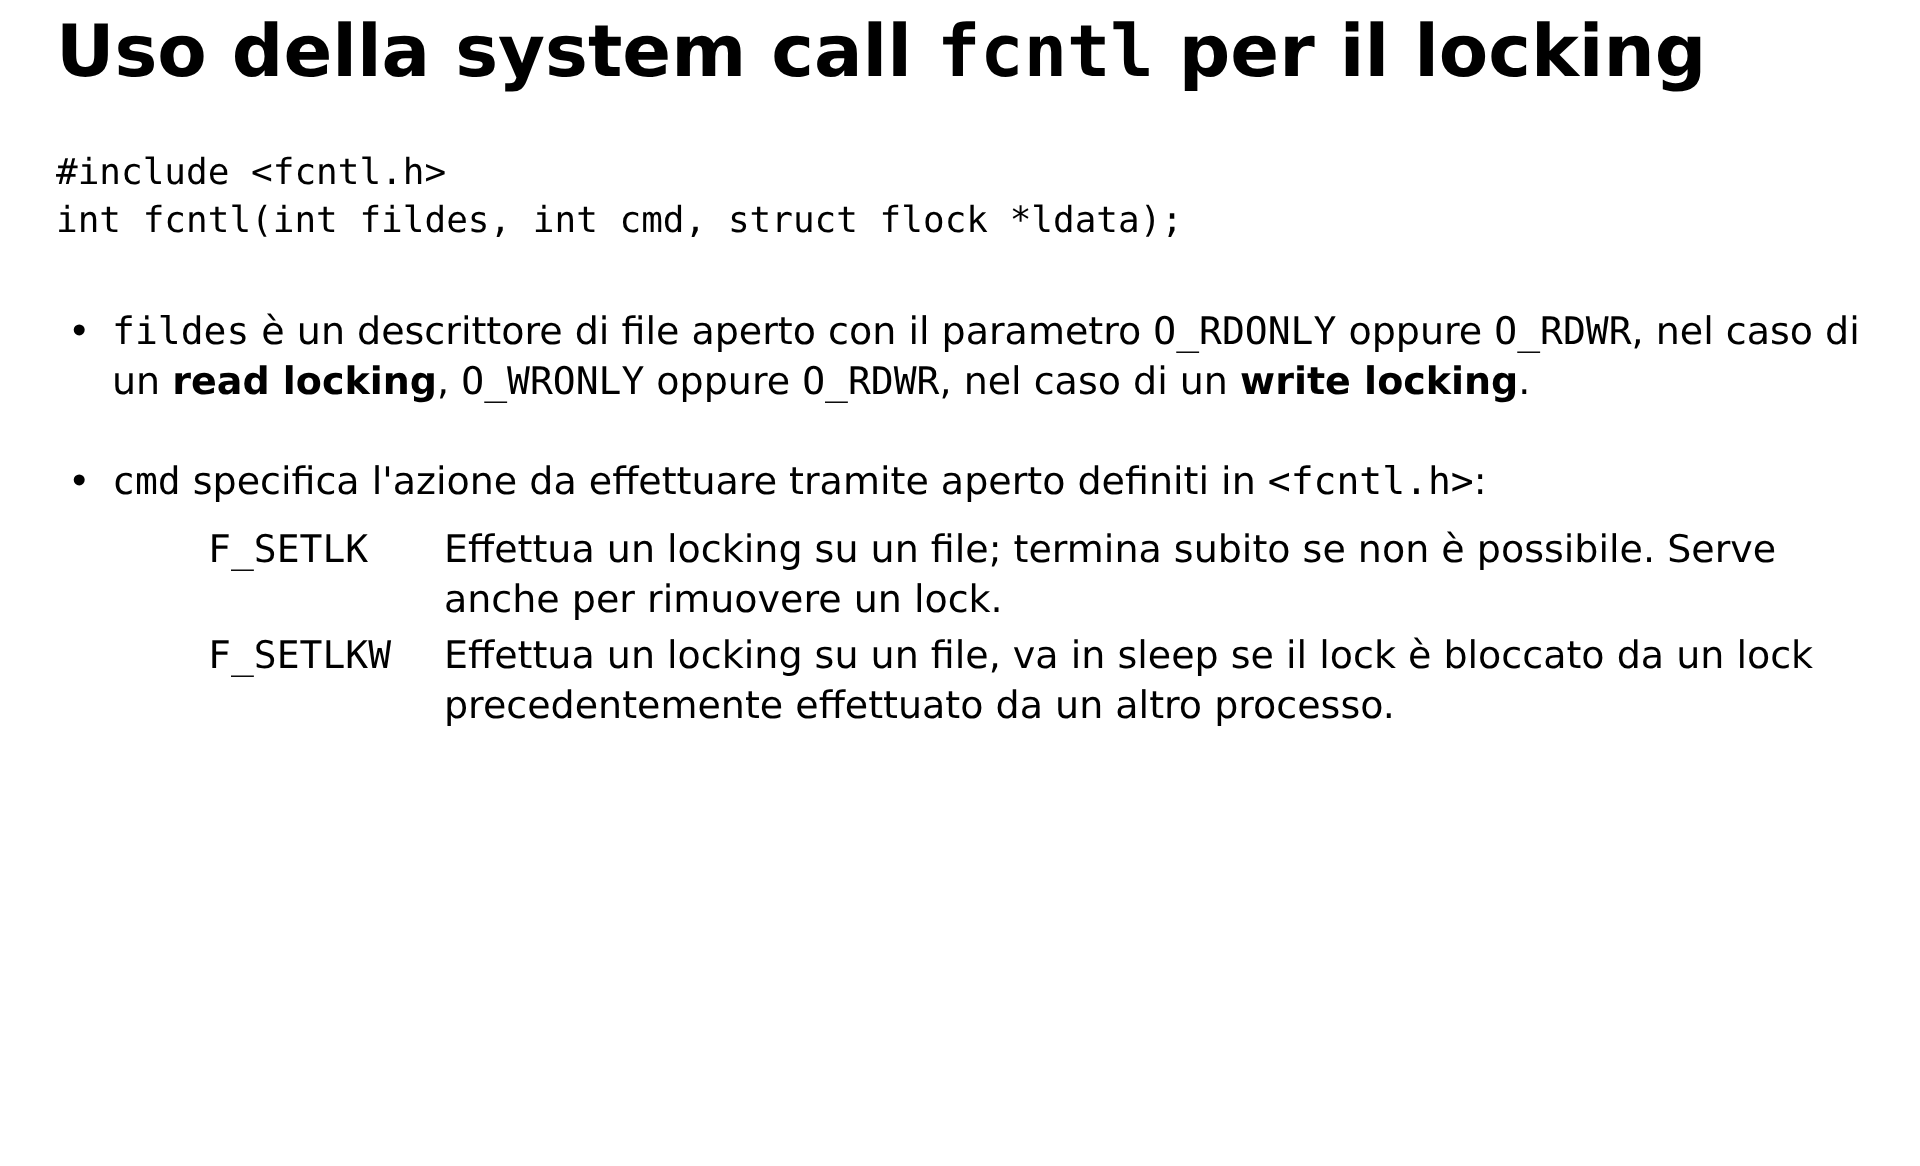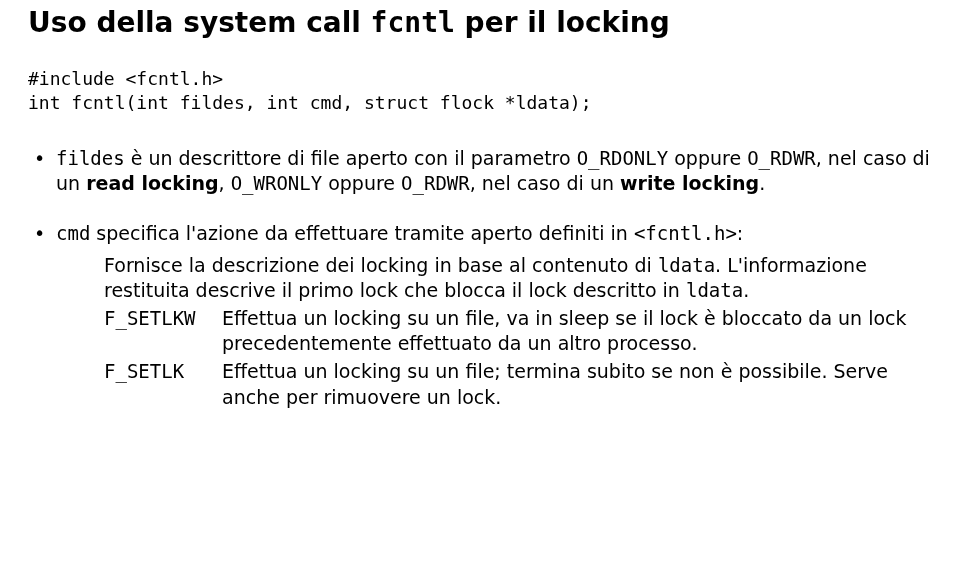--- a/index.html
+++ b/index.html
@@ -9,21 +9,21 @@
     height: 583px;
     background: #ffffff;
     font-family: "DejaVu Sans", "Verdana", sans-serif;
     color: #000000;
   }
   .page {
     padding: 6px 24px 0 28px;
     box-sizing: border-box;
   }
   .title {
-    font-size: 28px;
+    font-size: 36px;
     font-weight: bold;
     margin-bottom: 28px;
     margin-top: 0;
   }
   .mono {
     font-family: "DejaVu Sans Mono", "Courier New", monospace;
   }
   .codeblock {
     font-family: "DejaVu Sans Mono", "Courier New", monospace;
     font-size: 18px;
@@ -89,32 +89,29 @@
     <li>
       <span class="mono">fildes</span><span> è un descrittore di file aperto con il parametro </span><span class="mono">O_RDONLY</span><span> oppure </span><span class="mono">O_RDWR</span><span>, nel caso di un </span><span class="bold">read locking</span><span>, </span><span class="mono">O_WRONLY</span><span> oppure </span><span class="mono">O_RDWR</span><span>, nel caso di un </span><span class="bold">write locking</span><span>.</span>
     </li>
 
     <li>
       <span class="mono">cmd</span><span> specifica l'azione da effettuare tramite aperto definiti in </span><span class="mono">&lt;fcntl.h&gt;</span><span>:</span>
 
       <div class="deflist">
 
         <div class="defrow">
-          <div class="defdesc">
-            <span>Fornisce la descrizione dei locking in base al contenuto di </span><span class="mono">ldata</span><span>. L'informazione restituita descrive il primo lock che blocca il lock descritto in </span><span class="mono">ldata</span><span>.</span>
-          </div>
+        </div>
+
+        <div class="defrow">
+          <div class="defterm">F_SETLK</div>
+          <div class="defdesc">Effettua un locking su un file; termina subito se non è possibile. Serve anche per rimuovere un lock.</div>
         </div>
 
         <div class="defrow">
           <div class="defterm">F_SETLKW</div>
           <div class="defdesc">Effettua un locking su un file, va in sleep se il lock è bloccato da un lock precedentemente effettuato da un altro processo.</div>
-        </div>
-
-        <div class="defrow">
-          <div class="defterm">F_SETLK</div>
-          <div class="defdesc">Effettua un locking su un file; termina subito se non è possibile. Serve anche per rimuovere un lock.</div>
         </div>
 
       </div>
     </li>
   </ul>
 
 </div>
 
 </body></html>

